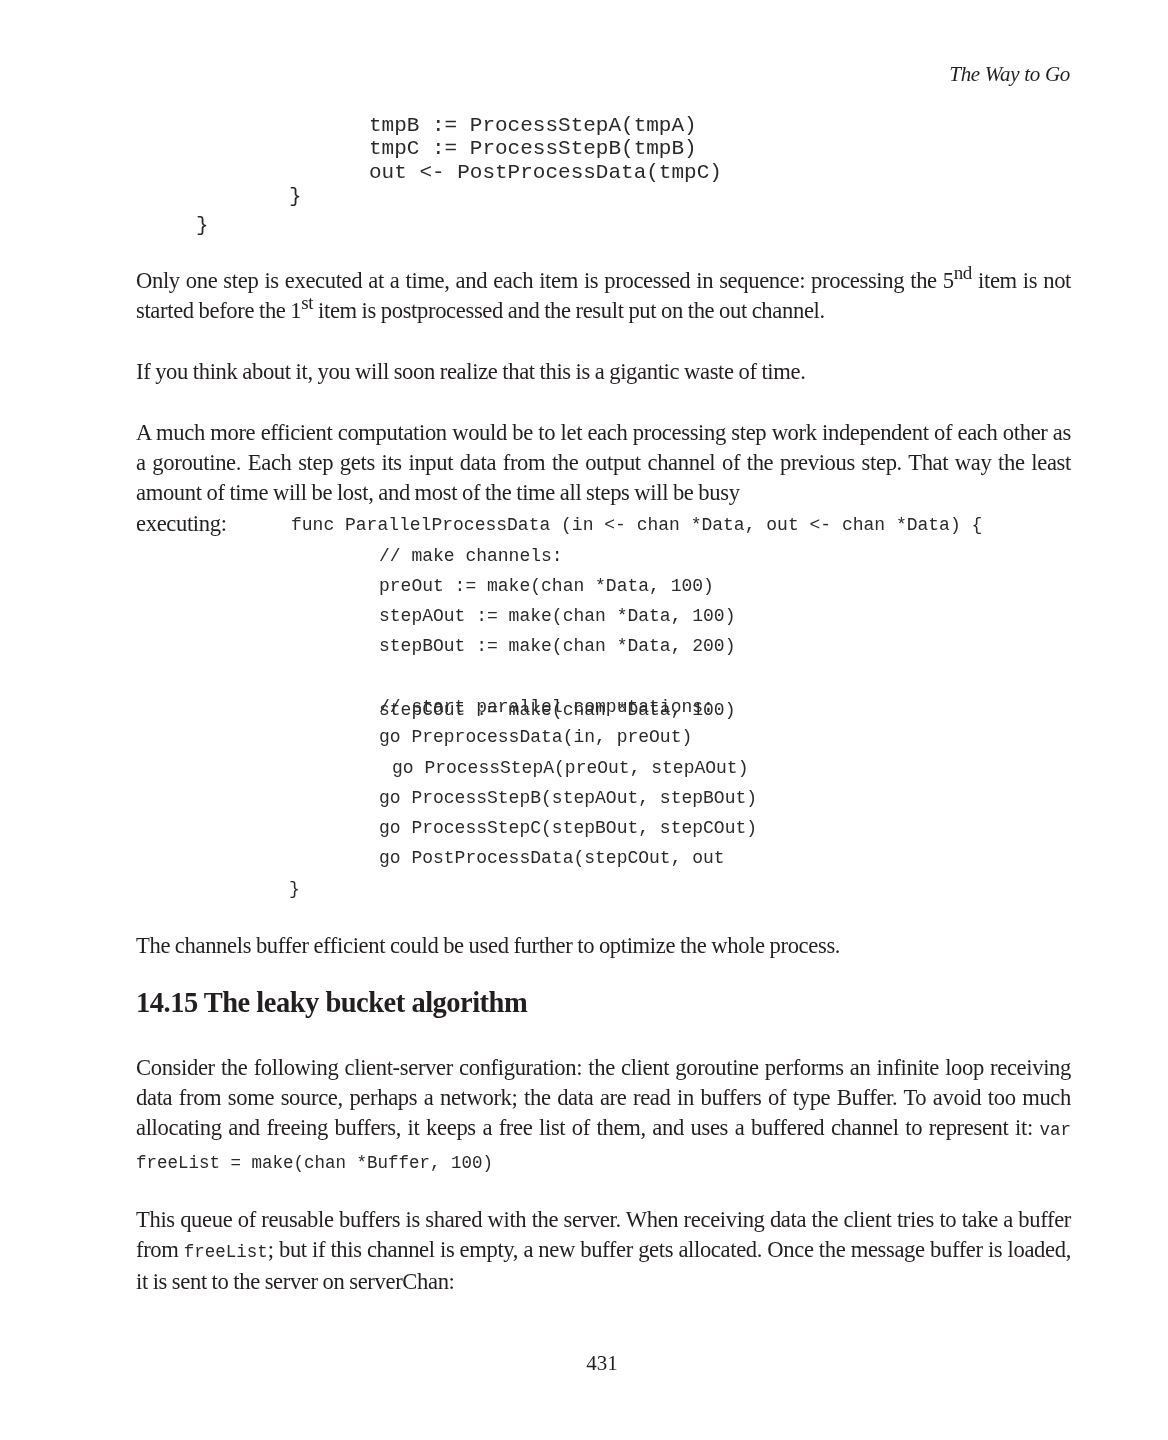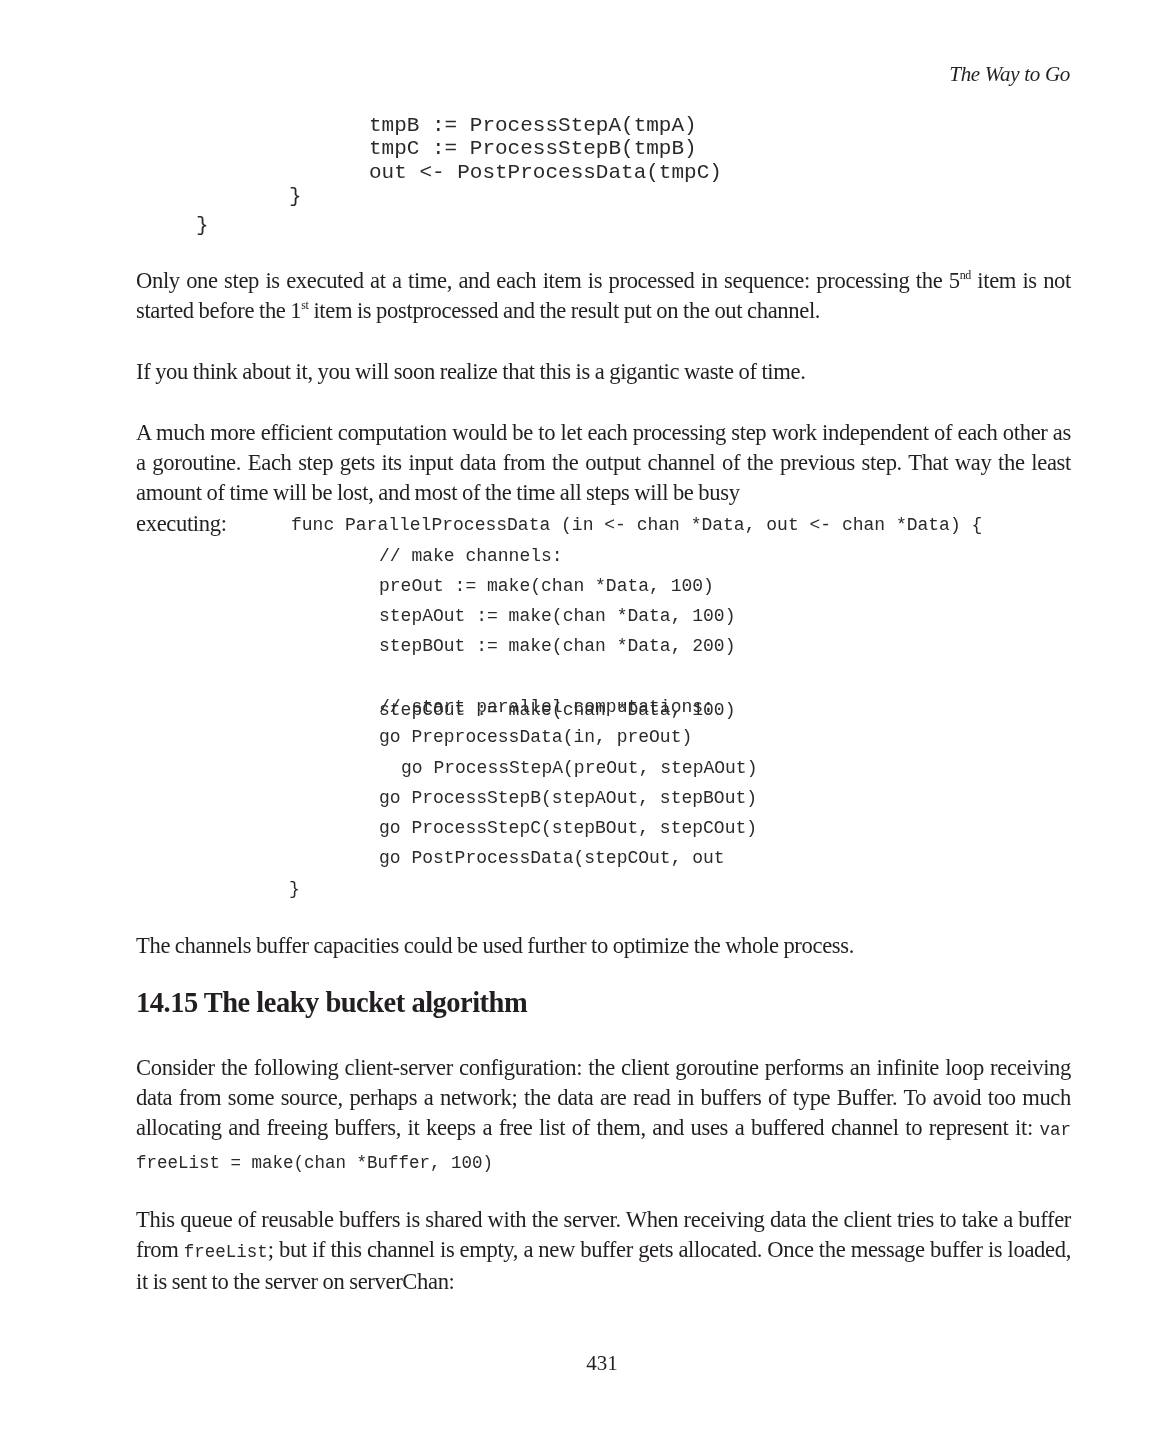--- a/index.html
+++ b/index.html
@@ -47,21 +47,21 @@
       word-spacing: -0.5px;
     }
     .para .inline-code {
       font-family: "Liberation Mono", "DejaVu Sans Mono", monospace;
       font-size: 17.5px;
       letter-spacing: 0;
       word-spacing: 0;
       color: #2a2a2a;
     }
     sup {
-      font-size: 12px;
+      font-size: 19px;
       line-height: 0;
       vertical-align: 9px;
     }
     .section-heading {
       position: absolute;
       left: 136px;
       top: 987px;
       font-size: 28.5px;
       font-weight: bold;
       letter-spacing: -0.5px;
@@ -98,28 +98,28 @@
 
 <div class="code code-b">
   <div class="code-line" style="left:291px; top:515px;">func ParallelProcessData (in &lt;- chan *Data, out &lt;- chan *Data) {</div>
   <div class="code-line" style="left:379px; top:546px;">// make channels:</div>
   <div class="code-line" style="left:379px; top:576px;">preOut := make(chan *Data, 100)</div>
   <div class="code-line" style="left:379px; top:606px;">stepAOut := make(chan *Data, 100)</div>
   <div class="code-line" style="left:379px; top:636px;">stepBOut := make(chan *Data, 200)</div>
   <div class="code-line" style="left:379px; top:700px;">stepCOut := make(chan *Data, 100)</div>
   <div class="code-line" style="left:379px; top:697px;">// start parallel computations:</div>
   <div class="code-line" style="left:379px; top:727px;">go PreprocessData(in, preOut)</div>
-  <div class="code-line" style="left:401px; top:758px;">go ProcessStepA(preOut, stepAOut)</div>
+  <div class="code-line" style="left:392px; top:758px;">go ProcessStepA(preOut, stepAOut)</div>
   <div class="code-line" style="left:379px; top:788px;">go ProcessStepB(stepAOut, stepBOut)</div>
   <div class="code-line" style="left:379px; top:818px;">go ProcessStepC(stepBOut, stepCOut)</div>
   <div class="code-line" style="left:379px; top:848px;">go PostProcessData(stepCOut, out</div>
   <div class="code-line" style="left:289px; top:879px;">}</div>
 </div>
 
-<p class="para" style="top:931px; margin:0;">The channels buffer capacities could be used further to optimize the whole process.</p>
+<p class="para" style="top:931px; margin:0;">The channels buffer efficient could be used further to optimize the whole process.</p>
 
 <h2 class="section-heading">14.15 The leaky bucket algorithm</h2>
 
 <p class="para" style="top:1053px; margin:0;"><span>Consider the following client-server configuration: the client goroutine performs an infinite loop receiving data from some source, perhaps a network; the data are read in buffers of type Buffer. To avoid too much allocating and freeing buffers, it keeps a free list of them, and uses a buffered channel to represent it: </span><span class="inline-code">var freeList = make(chan *Buffer, 100)</span></p>
 
 <p class="para" style="top:1205px; margin:0;"><span>This queue of reusable buffers is shared with the server. When receiving data the client tries to take a buffer from </span><span class="inline-code">freeList</span><span>; but if this channel is empty, a new buffer gets allocated. Once the message buffer is loaded, it is sent to the server on serverChan:</span></p>
 
 <div class="page-number">431</div>
 
 </body></html>

